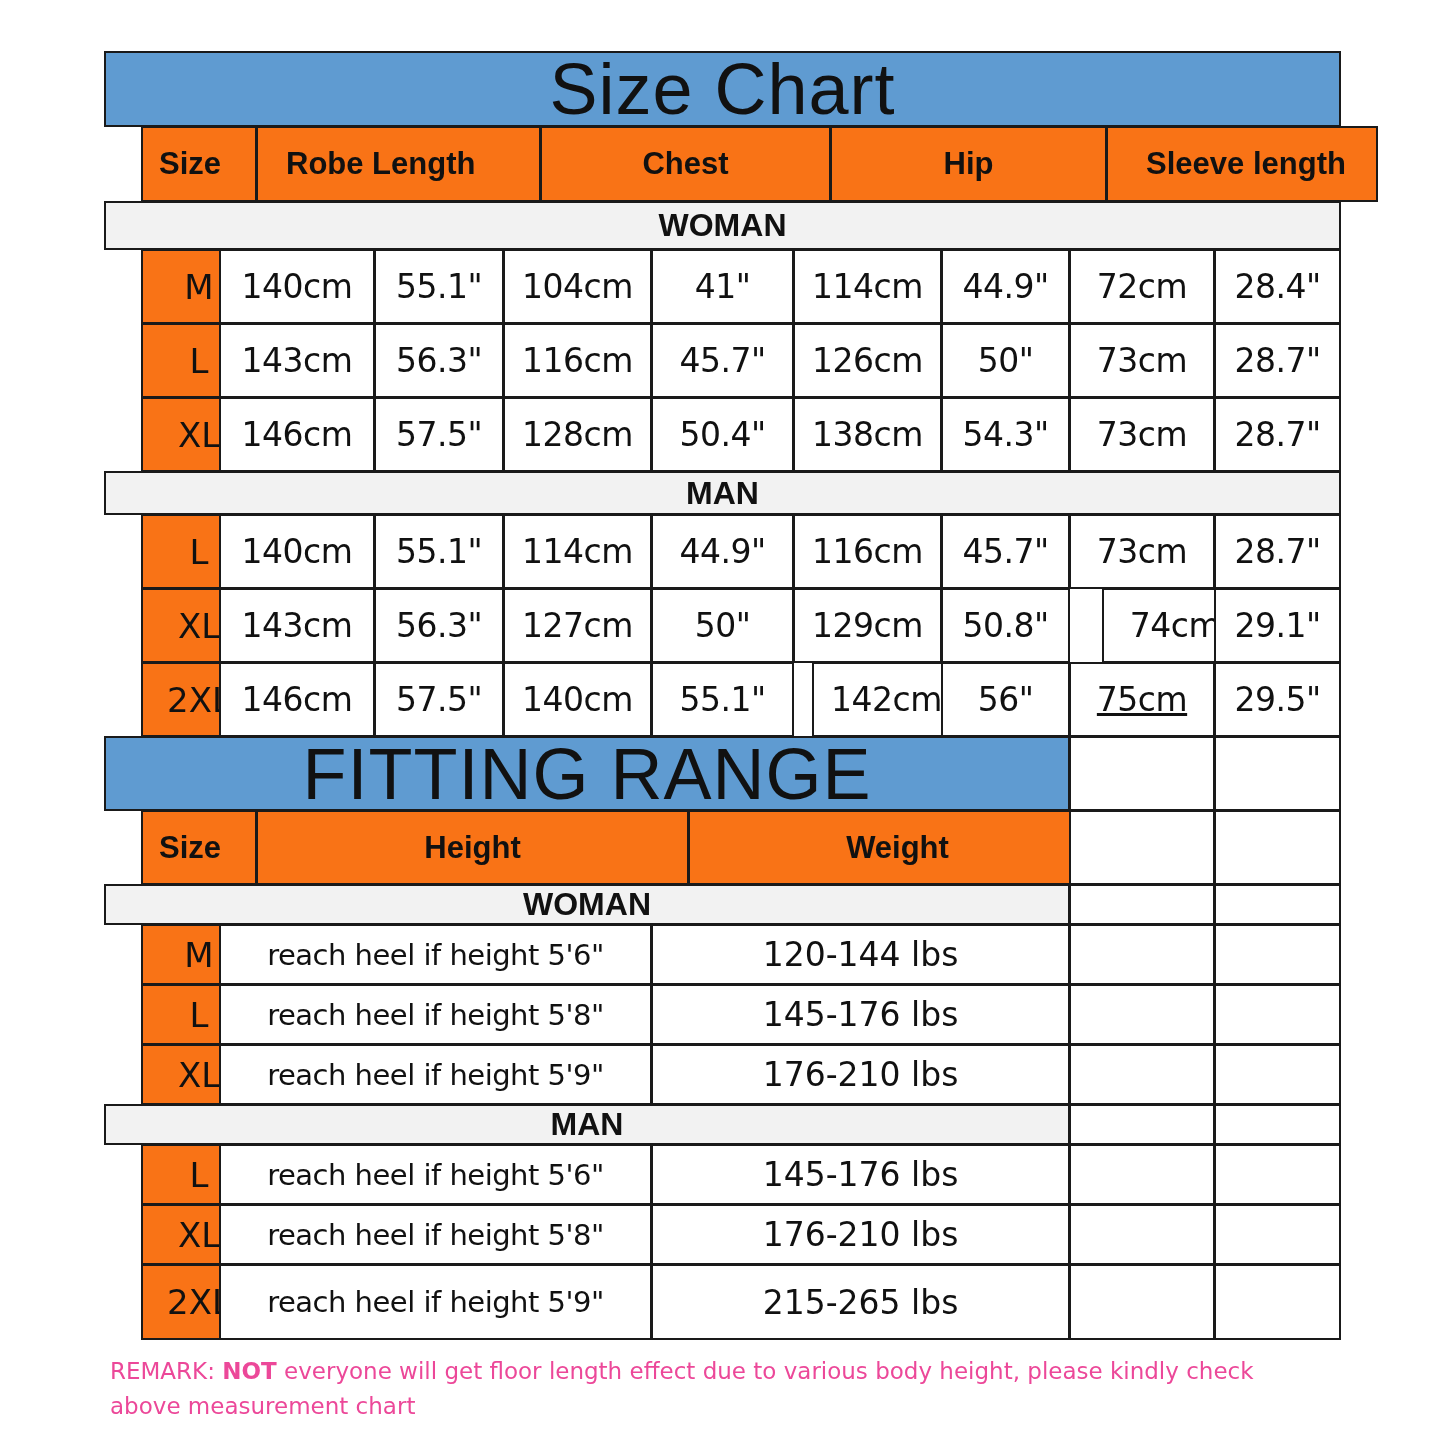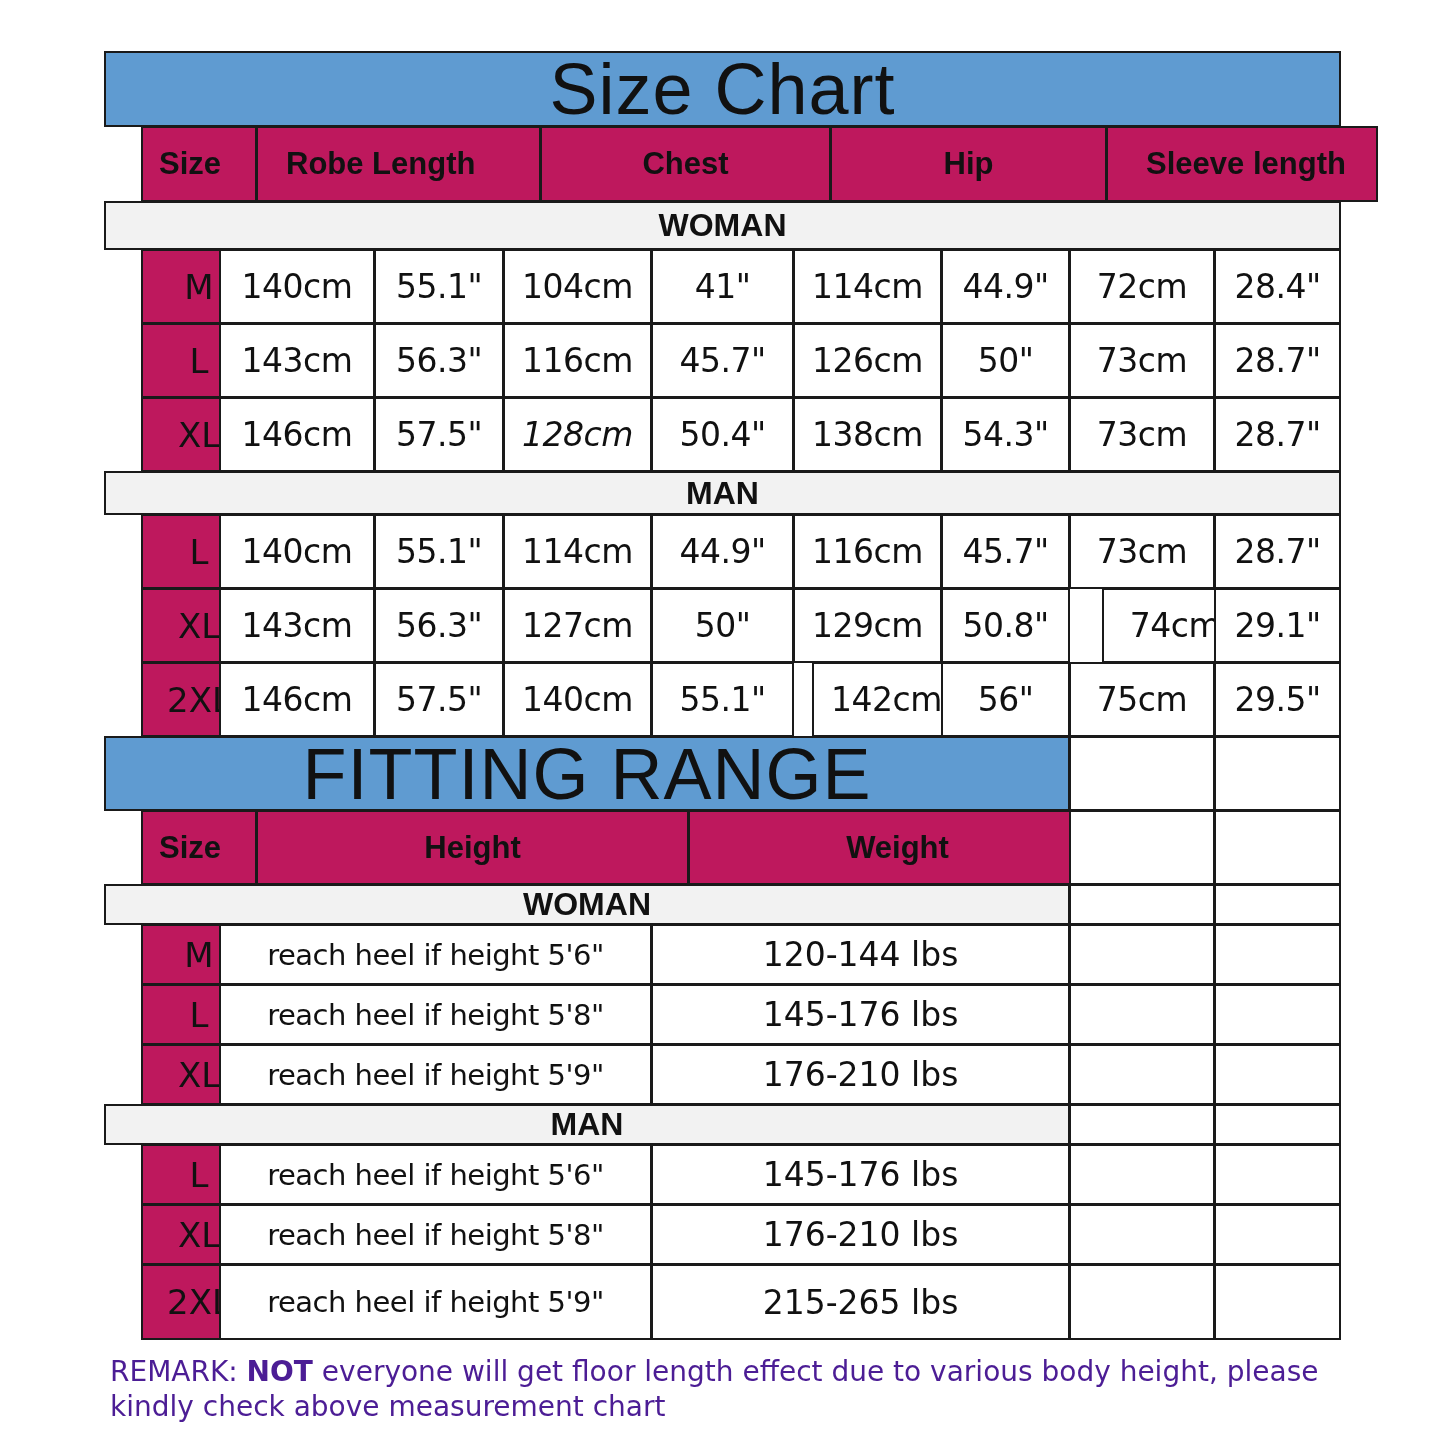--- a/index.html
+++ b/index.html
@@ -4,32 +4,32 @@
 <style>
   html, body { margin: 0; padding: 0; background: #ffffff; }
   body { width: 1445px; height: 1445px; position: relative; overflow: hidden;
          font-family: "Liberation Sans", sans-serif; color: #111; }
   .grid { position: absolute; left: 105px; top: 52px; width: 1236px; }
   .row { position: absolute; left: 0; width: 1236px; box-sizing: border-box; }
   .cell { position: absolute; top: 0; height: 100%; box-sizing: border-box;
           border: 2px solid #1a1a1a; margin-left: -1px; margin-top: -1px;
           display: flex; align-items: center; justify-content: center; text-align: center; }
   .blue { background: #5f9bd1; }
-  .gray { background: #be185d; margin-left: 36px; }
+  .gray { background: #f97316; margin-left: 36px; }
   .band { background: #f2f2f2; }
   .white { background: #ffffff; }
   .title { font-size: 72px; font-weight: normal; letter-spacing: 1px; }
   .hdr { font-size: 31px; font-weight: bold; }
   .band-label { font-size: 32px; font-weight: bold; }
   .val { font-family: "DejaVu Sans", sans-serif; font-size: 33px; letter-spacing: -0.5px; }
   .size { font-family: "DejaVu Sans", sans-serif; font-size: 34px; }
   .fitval { font-family: "DejaVu Sans", sans-serif; font-size: 29px; letter-spacing: -0.5px; }
   .fitw { font-family: "DejaVu Sans", sans-serif; font-size: 33px; }
   .remark { position: absolute; left: 110px; top: 1354px; width: 1220px;
-            color: #4c1d95; font-family: "DejaVu Sans", sans-serif; font-size: 28px; line-height: 35px; }
+            color: #ec4899; font-family: "DejaVu Sans", sans-serif; font-size: 23px; line-height: 35px; }
   .remark b { font-weight: bold; }
 </style>
 </head>
 <body>
 
 <div class="grid">
 
   <div class="row" style="top:0;height:76px;">
     <div class="cell blue" style="left:0;width:1237px;">
       <span class="title">Size Chart</span>
@@ -121,21 +121,21 @@
   <div class="row" style="top:346px;height:75px;">
     <div class="cell gray" style="left:0;width:116px;">
         <span class="size">XL</span>
       </div>
     <div class="cell white" style="left:115px;width:156px;">
         <span class="val">146cm</span>
       </div>
     <div class="cell white" style="left:270px;width:130px;">
         <span class="val">57.5"</span>
       </div>
-    <div class="cell white" style="left:399px;width:149px;font-style:italic;">
+    <div class="cell white" style="left:399px;width:149px;">
         <span class="val">128cm</span>
       </div>
     <div class="cell white" style="left:547px;width:143px;">
         <span class="val">50.4"</span>
       </div>
     <div class="cell white" style="left:689px;width:149px;">
         <span class="val">138cm</span>
       </div>
     <div class="cell white" style="left:837px;width:129px;">
         <span class="val">54.3"</span>
@@ -227,21 +227,21 @@
       </div>
     <div class="cell white" style="left:547px;width:143px;">
         <span class="val">55.1"</span>
       </div>
     <div class="cell white" style="left:689px;width:149px;margin-left:18px;">
         <span class="val">142cm</span>
       </div>
     <div class="cell white" style="left:837px;width:129px;">
         <span class="val">56"</span>
       </div>
-    <div class="cell white" style="left:965px;width:146px;">
+    <div class="cell white" style="left:965px;width:146px;text-decoration:underline;">
         <span class="val">75cm</span>
       </div>
     <div class="cell white" style="left:1110px;width:127px;">
         <span class="val">29.5"</span>
       </div>
   </div>
 
   <div class="row" style="top:685px;height:75px;">
     <div class="cell blue" style="left:0;width:966px;text-align:right;">
       <span class="title">FITTING RANGE</span>

